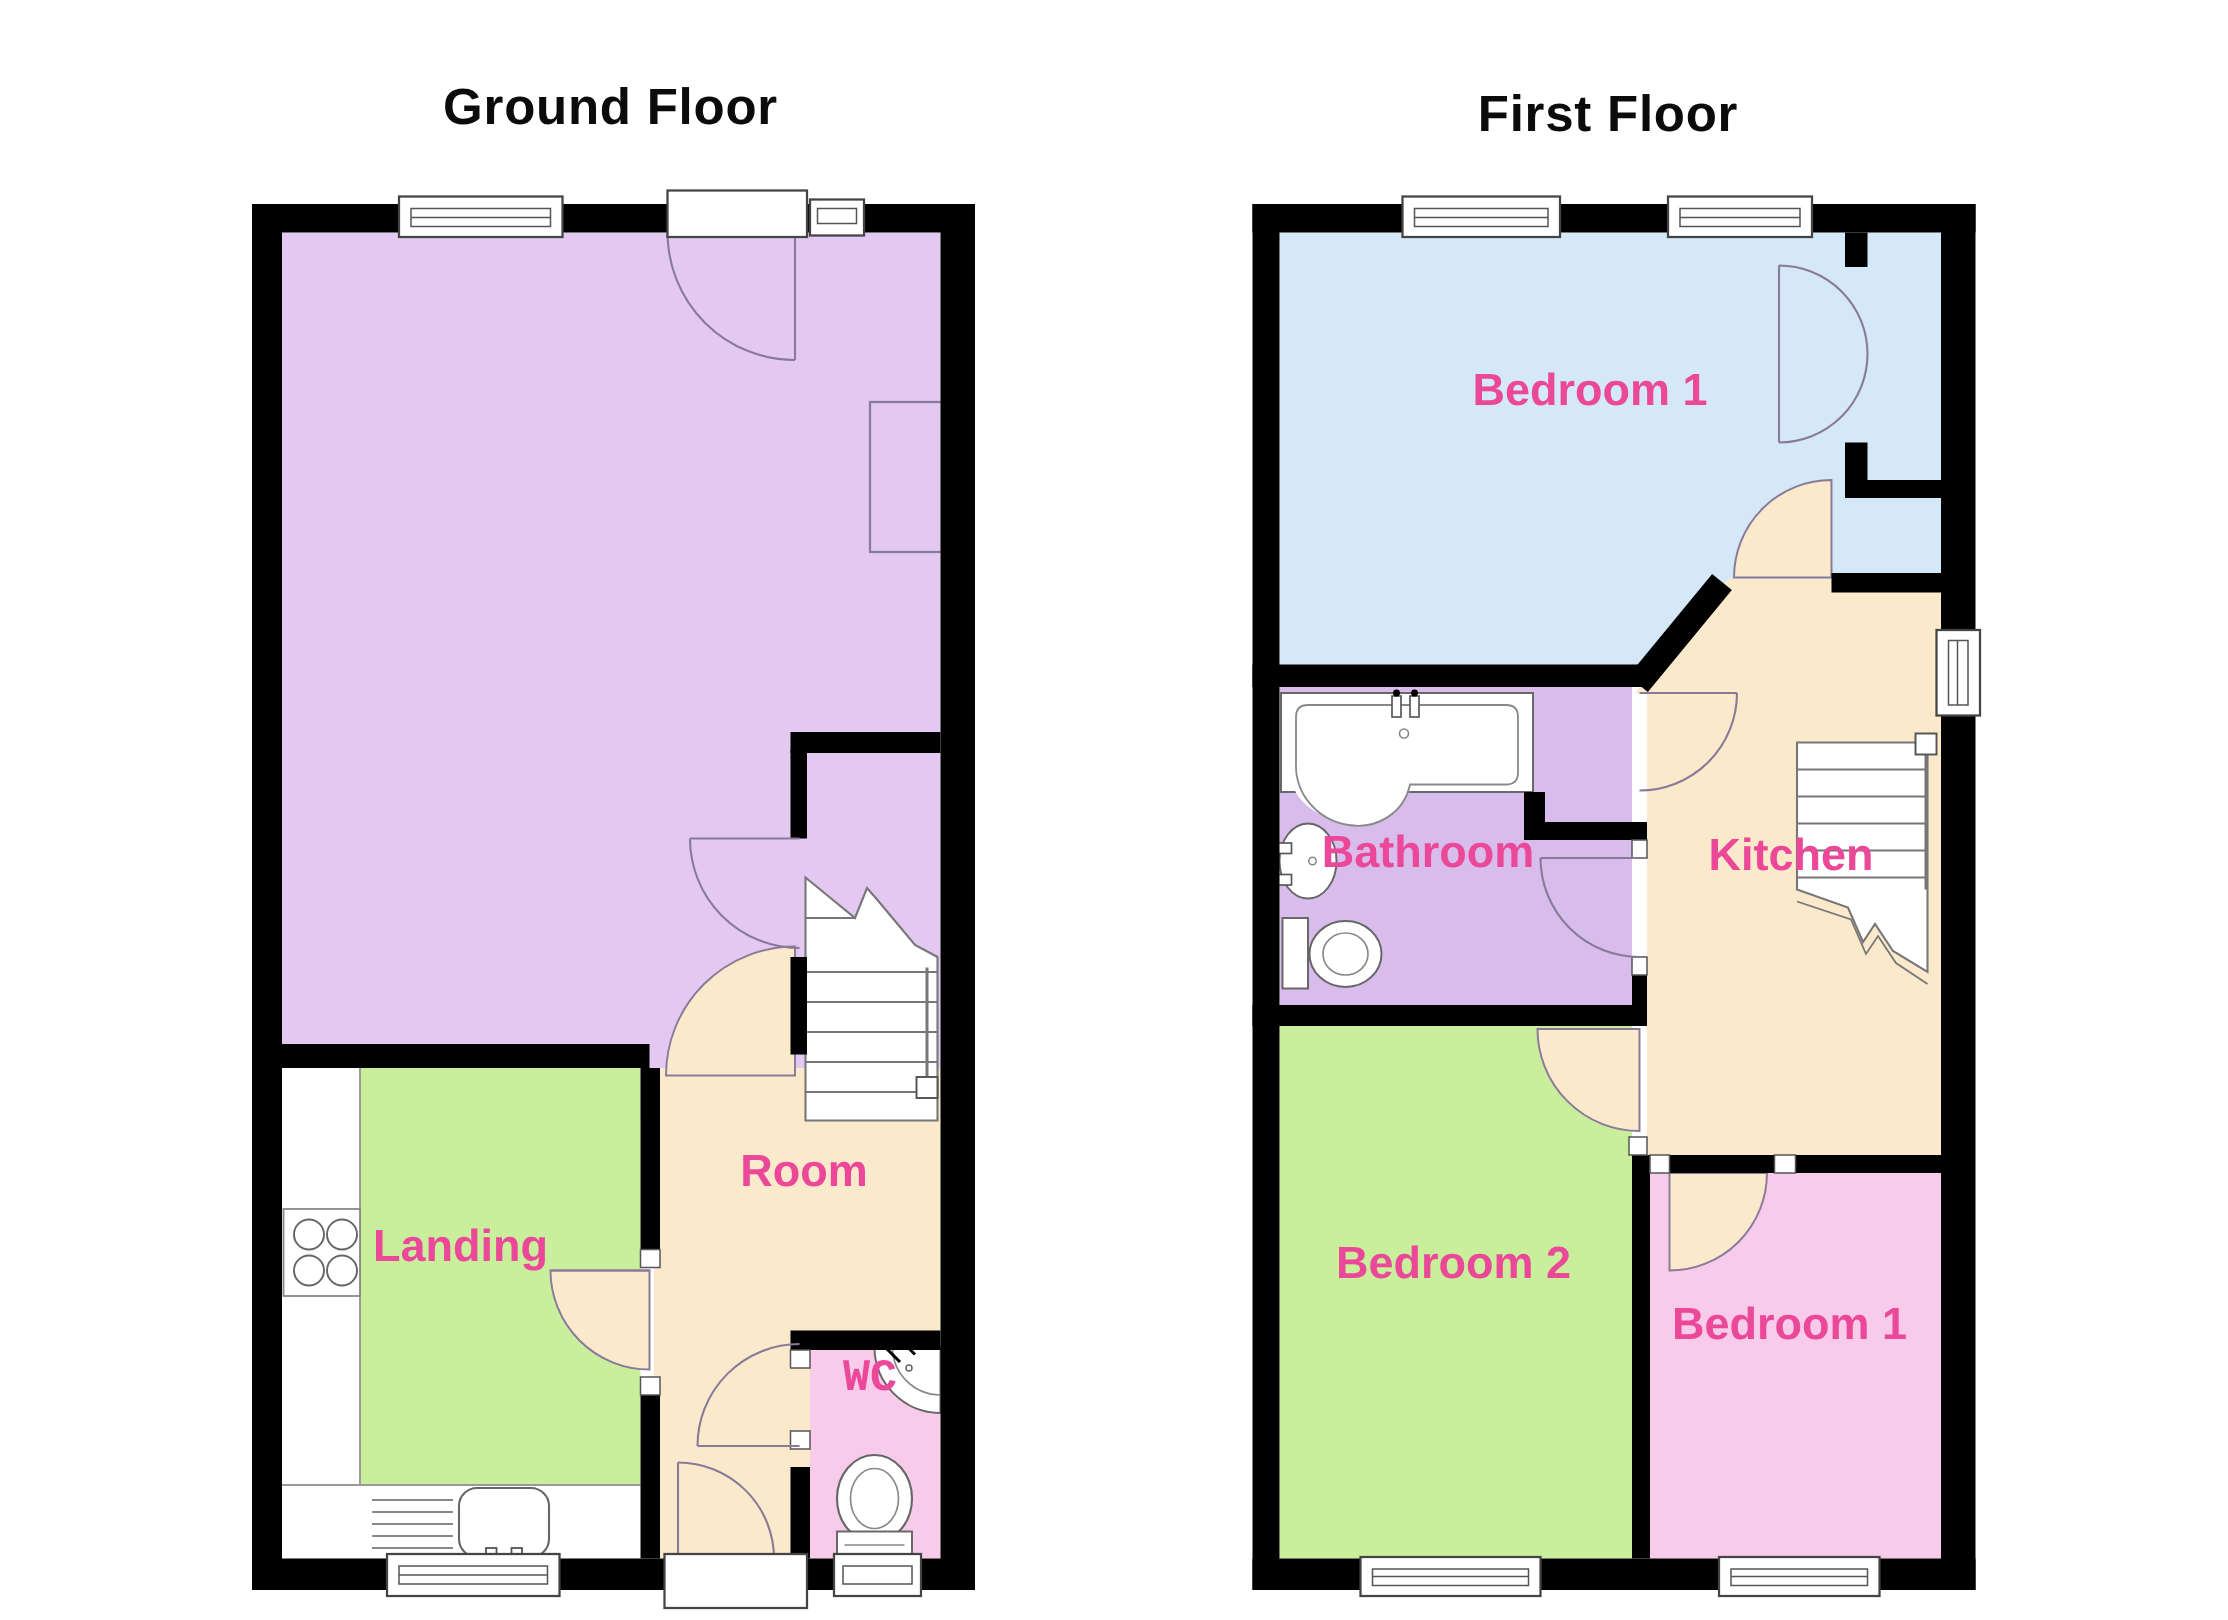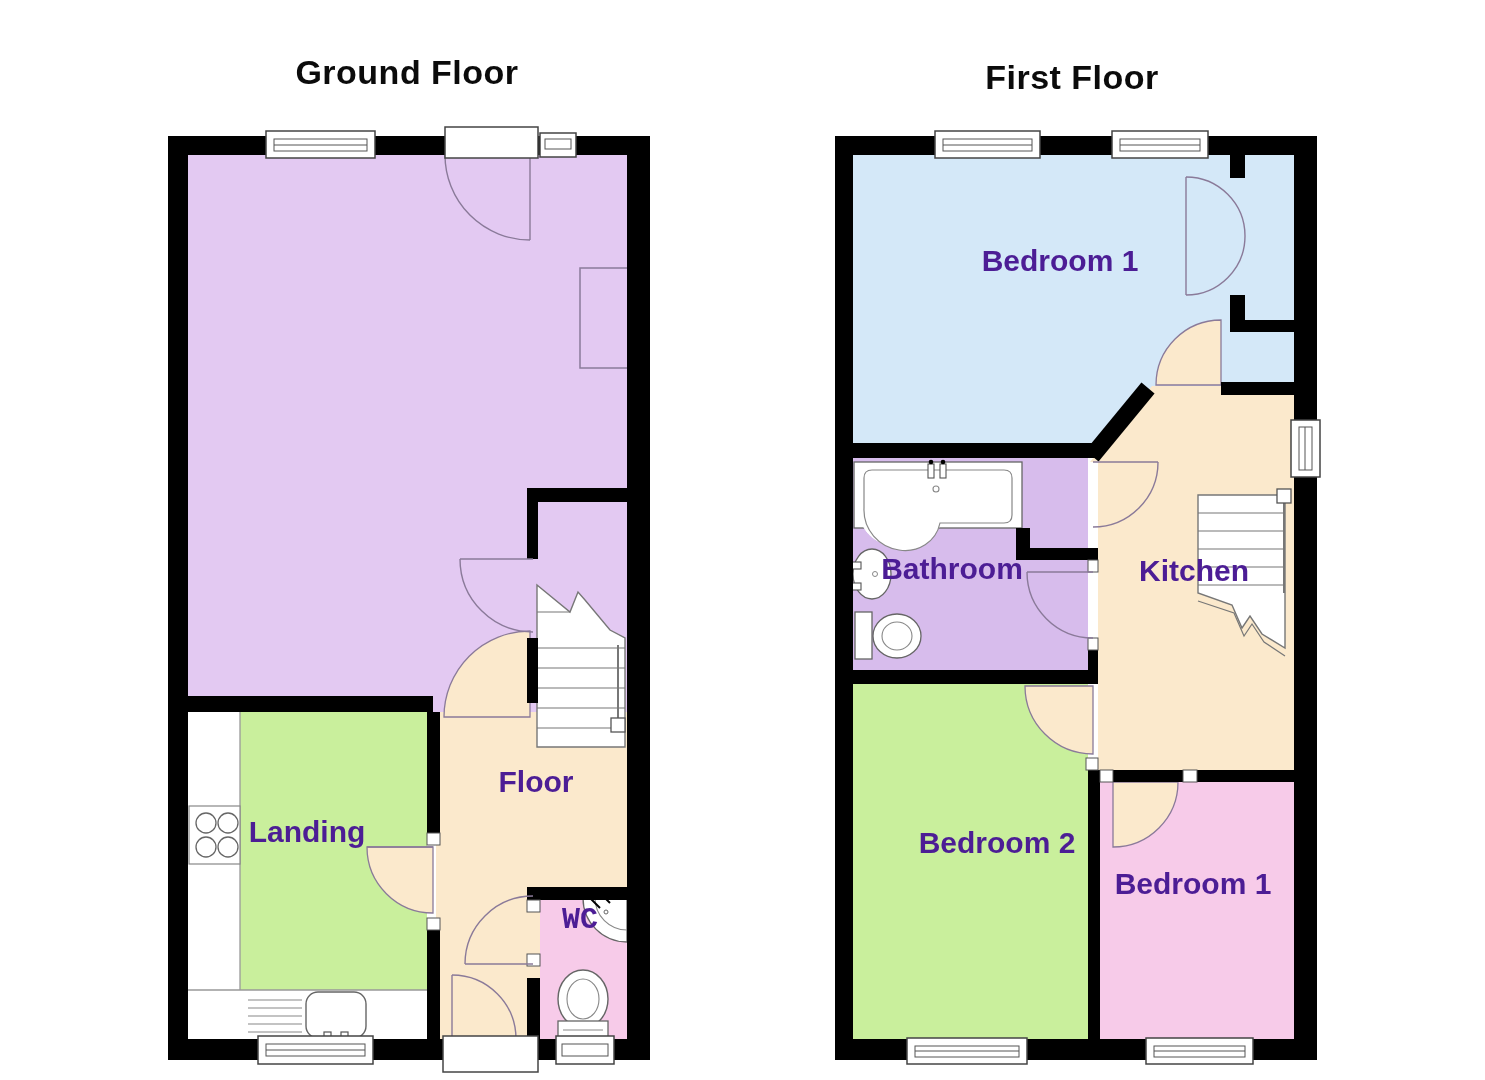--- a/index.html
+++ b/index.html
@@ -13,21 +13,21 @@
   #plan-svg{position:absolute;left:0;top:0;}
   .floor-title{
     position:absolute;
     transform:translate(-50%,-50%);
     font-size:34px;font-weight:bold;color:#0b0b0b;
     white-space:nowrap;letter-spacing:0.5px;
   }
   .room-label{
     position:absolute;
     transform:translate(-50%,-50%);
-    font-size:30px;font-weight:bold;color:#4c1d95;
+    font-size:30px;font-weight:bold;color:#ec4899;
     text-align:center;line-height:1.07;
     white-space:nowrap;
     z-index:5;
   }
   .room-label.wrap{white-space:normal;width:130px;}
 </style>
 </head>
 <body>
 
 <div id="canvas">
@@ -299,21 +299,21 @@
         <line x1="1154" y1="1051" x2="1245" y2="1051" stroke="#555" stroke-width="1"></line>
       </g>
     </g>
   </g>
 </svg>
 
 <div class="floor-title" style="left:1072px;top:77px;">First Floor</div>
 <div class="floor-title" style="left:407px;top:72px;">Ground Floor</div>
 
 <div class="room-label" style="left:307px;top:832px;">Landing</div>
-<div class="room-label" style="left:536px;top:782px;">Floor</div>
+<div class="room-label" style="left:536px;top:782px;">Room</div>
 <div class="room-label" style="left:580px;top:920px;font-family:Liberation Mono, monospace;">WC</div>
 <div class="room-label" style="left:1060px;top:261px;">Bedroom 1</div>
 <div class="room-label" style="left:952px;top:569px;">Bathroom</div>
 <div class="room-label" style="left:1194px;top:571px;">Kitchen</div>
-<div class="room-label" style="left:969px;top:843px;margin-left:28px;">Bedroom 2</div>
+<div class="room-label" style="left:969px;top:843px;">Bedroom 2</div>
 <div class="room-label" style="left:1193px;top:884px;">Bedroom 1</div>
 
 </div>
 
 </body></html>

